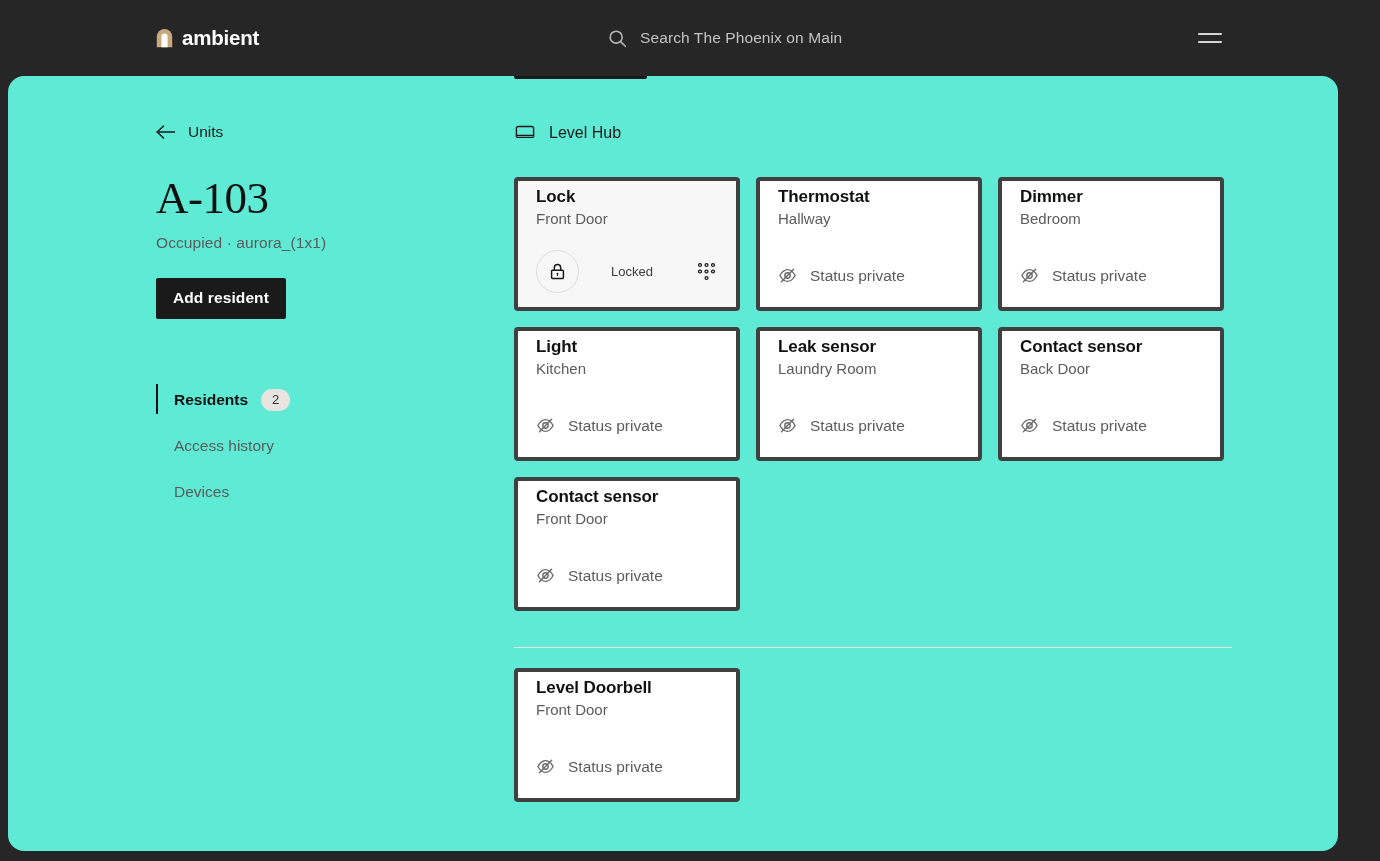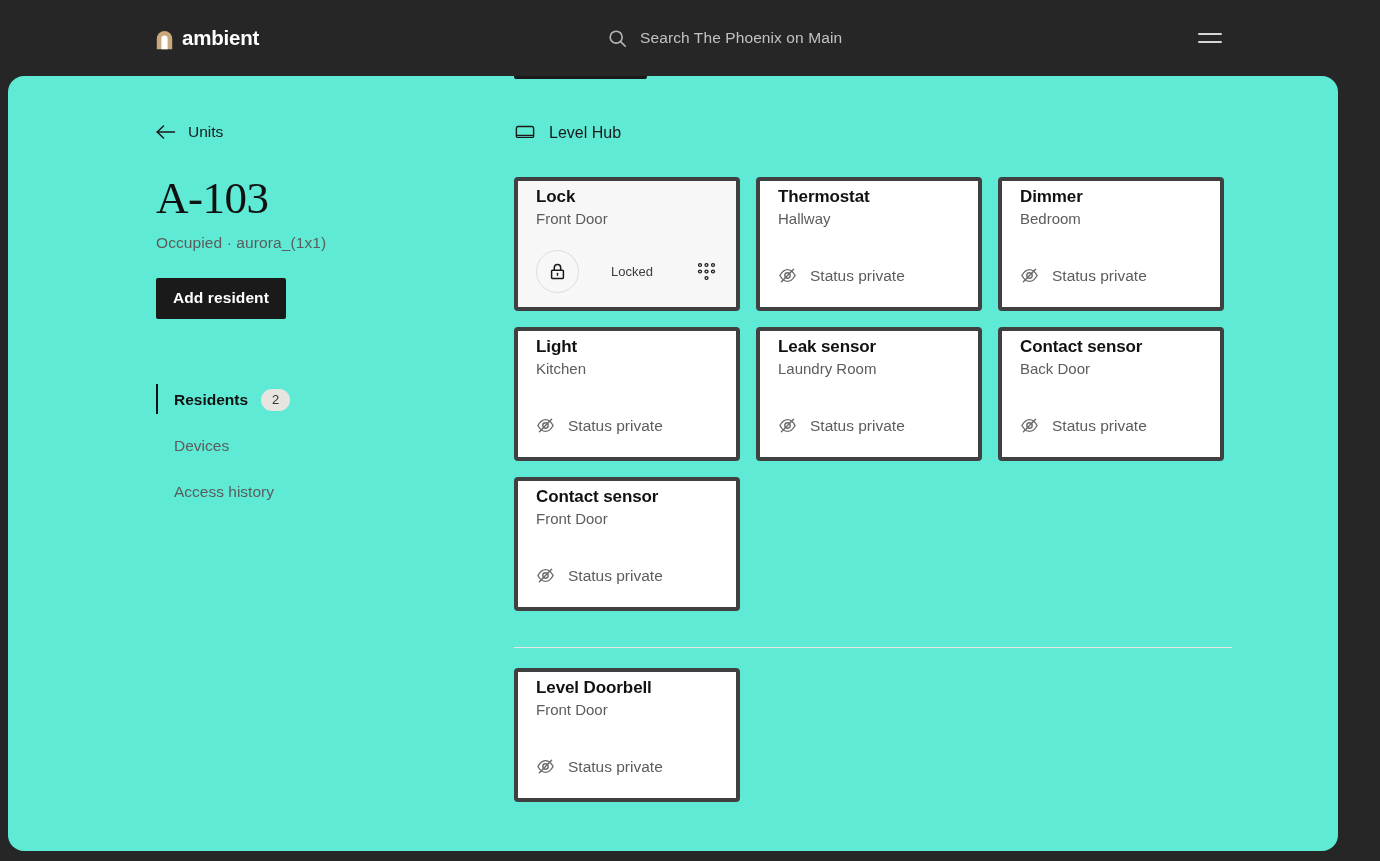--- a/index.html
+++ b/index.html
@@ -27,21 +27,21 @@
     height: 76px;
     background: #262626;
     display: flex;
     align-items: center;
   }
 
   .brand {
     position: absolute;
     left: 156px;
     display: flex;
-    align-items: flex-end;
+    align-items: center;
     gap: 9px;
   }
   .brand-mark {
     width: 17px; height: 20px;
     display: block;
   }
   .brand-name {
     color: #ffffff;
     font-size: 20.5px;
     font-weight: 700;
@@ -363,26 +363,26 @@
       <div class="side-nav">
 
         <div class="side-nav-item active">
           <span class="bar"></span>
           <span class="side-nav-label">Residents</span>
           <span class="side-nav-badge">2</span>
         </div>
 
         <div class="side-nav-item">
           <span class="bar"></span>
-          <span class="side-nav-label">Devices</span>
+          <span class="side-nav-label">Access history</span>
         </div>
 
         <div class="side-nav-item">
           <span class="bar"></span>
-          <span class="side-nav-label">Access history</span>
+          <span class="side-nav-label">Devices</span>
         </div>
 
       </div>
     </div>
 
     <div class="main-col">
 
       <div class="section-head">
         <svg class="hub-icon" viewBox="0 0 22 22">
           <path d="M4.2 4.5 L17.8 4.5 A1.8 1.8 0 0 1 19.6 6.3 L19.6 14.2 A1.2 1.2 0 0 1 18.4 15.4 L3.6 15.4 A1.2 1.2 0 0 1 2.4 14.2 L2.4 6.3 A1.8 1.8 0 0 1 4.2 4.5 Z" fill="none" stroke="#1a1a1a" stroke-width="1.4" stroke-linejoin="round"></path>

